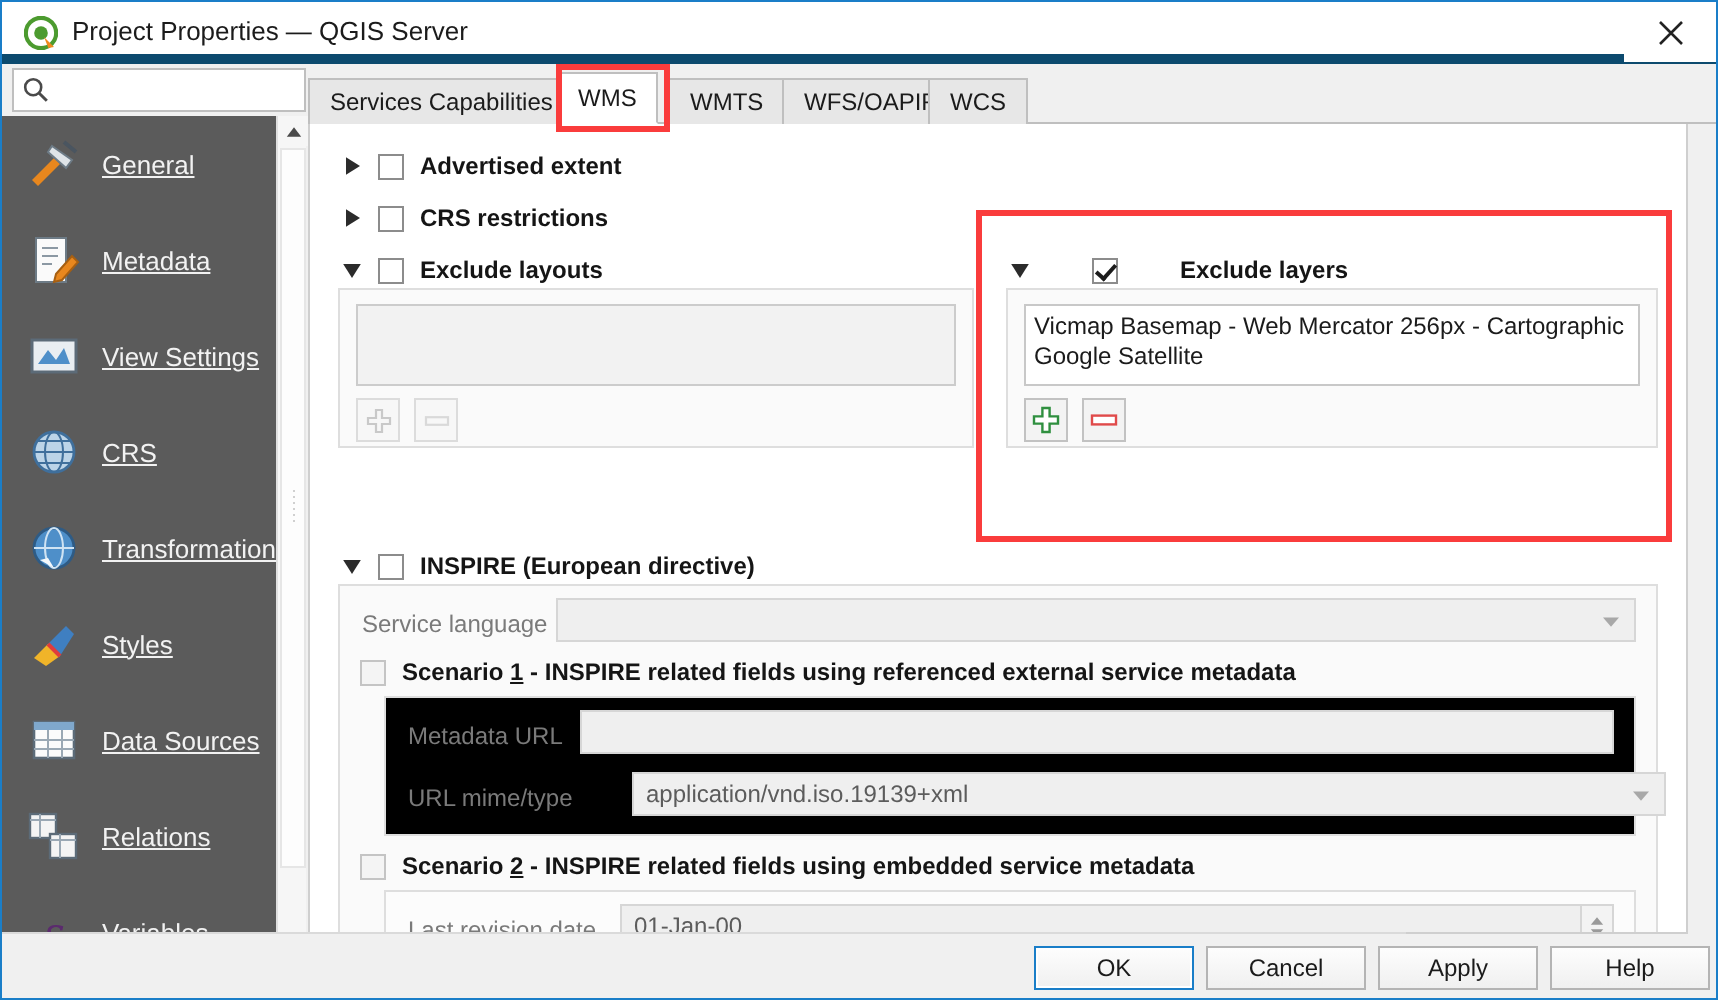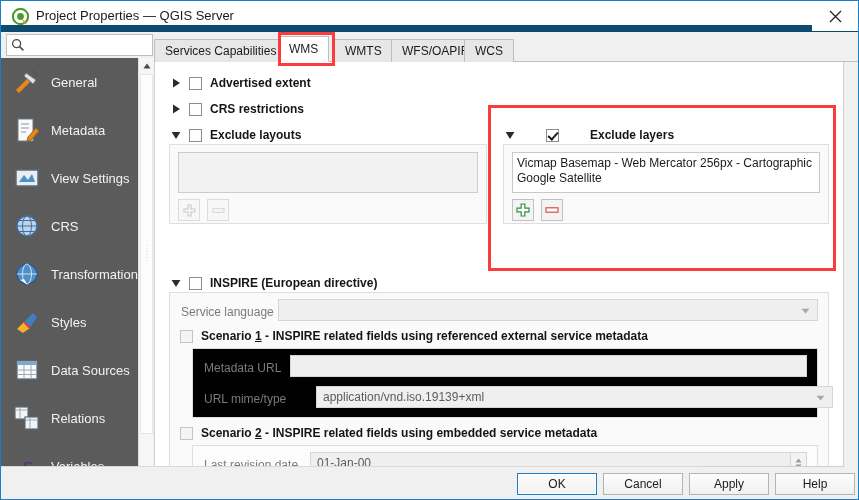--- a/index.html
+++ b/index.html
@@ -16,21 +16,21 @@
     border: 1px solid #1a7ec8;
     background: #f0f0f0;
     overflow: hidden;
   }
 
   
   .titlebar {
     position: absolute; left: 0; top: 0;
     width: 857px; height: 31px;
     background: #ffffff;
-    border-bottom: 7px solid #0c4a6e;
+    border-bottom: 5px solid #0c4a6e;
   }
   .title-icon {
     position: absolute; left: 11px; top: 7px;
     width: 17px; height: 17px;
   }
   .title-text {
     position: absolute; left: 35px; top: 7px;
     font-size: 13px; color: #1b1b1b;
     white-space: nowrap;
   }
@@ -77,21 +77,21 @@
     font-size: 13px;
     cursor: pointer;
     border-left: 3px solid transparent;
   }
   .side-ico {
     width: 30px; height: 30px;
     margin-right: 9px;
     flex: 0 0 30px;
     display: flex; align-items: center; justify-content: center;
   }
-  .side-label { white-space: nowrap; }
+  .side-label { white-space: nowrap; text-decoration: underline; }
 
   
   .side-scroll {
     position: absolute; left: 137px; top: 57px;
     width: 15px; height: 442px;
     background: #f6f6f6;
     border-left: 1px solid #e0e0e0;
   }
   .sb-arrow {
     position: absolute; left: 0; width: 15px; height: 15px;

